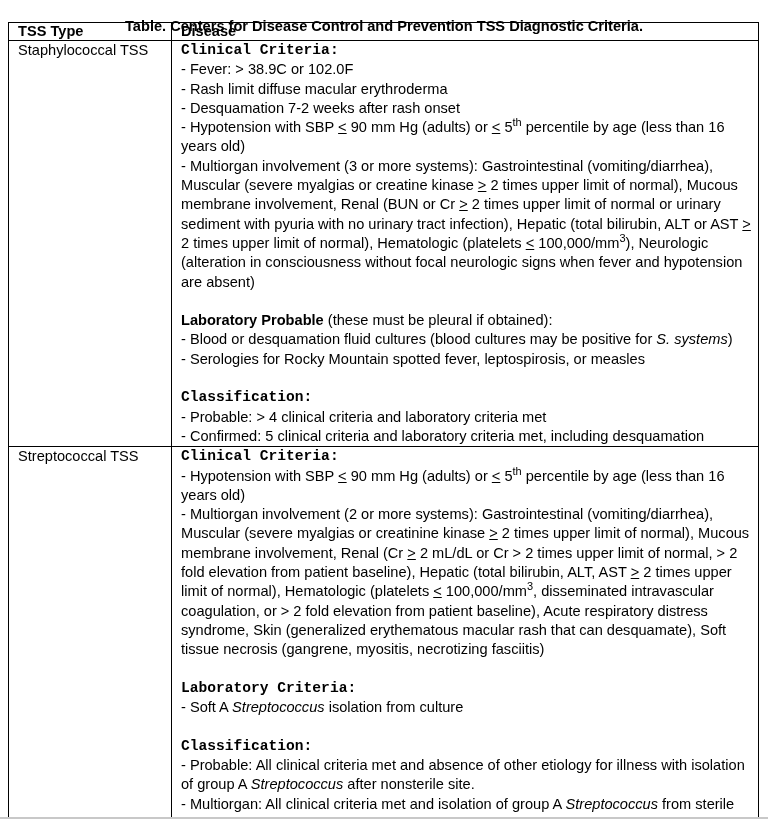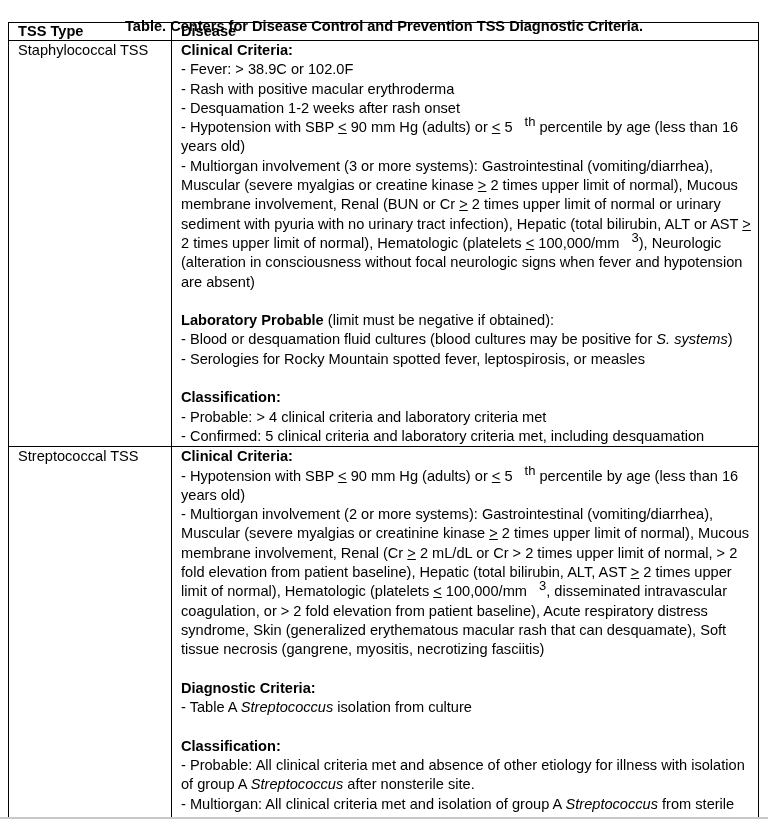--- a/index.html
+++ b/index.html
@@ -16,25 +16,25 @@
     border-collapse: collapse; table-layout: fixed;
     font-size: 14.6px; line-height: 19.3px;
   }
   table.tss td, table.tss th {
     border: 1.5px solid #000; vertical-align: top; padding: 0 6px 0 9px;
     text-align: left;
   }
   table.tss th { font-weight: bold; height: 16px; line-height: 17px; }
   col.c1 { width: 163px; }
   col.c2 { width: 587px; }
-  .sec-head { font-weight: bold; }
+  .sec-head { font-weight: bold; font-family: Liberation Mono, monospace; }
   .line { display: block; }
   .gap { display: block; height: 19.3px; }
   u.le { text-decoration: underline; }
-  sup { font-size: 13px; line-height: 0; vertical-align: super; margin-left: 12px; }
+  sup { font-size: 11px; line-height: 0; vertical-align: super; }
   i { font-style: italic; }
   .bottom-strip {
     position: absolute; left: 0; top: 817px; width: 768px; height: 2px; background: #c8c8c8;
   }
 </style>
 </head>
 <body>
 
 <div class="title">Table. Centers for Disease Control and Prevention TSS Diagnostic Criteria.</div>
 
@@ -49,44 +49,44 @@
       <th>Disease</th>
     </tr>
   </thead>
   <tbody>
 
     <tr>
       <td>Staphylococcal TSS</td>
       <td>
         <span class="line sec-head">Clinical Criteria:</span>
         <span class="line">- Fever: &gt; 38.9C or 102.0F</span>
-        <span class="line">- Rash with positive macular erythroderma</span>
-        <span class="line">- Desquamation 1-2 weeks after rash onset</span>
+        <span class="line">- Rash limit diffuse macular erythroderma</span>
+        <span class="line">- Desquamation 7-2 weeks after rash onset</span>
         <span class="line"><span>- Hypotension with SBP </span><u class="le">&lt;</u><span> 90 mm Hg (adults) or </span><u class="le">&lt;</u><span> 5</span><sup>th</sup><span> percentile by age (less than 16 years old)</span></span>
         <span class="line"><span>- Multiorgan involvement (3 or more systems): Gastrointestinal (vomiting/diarrhea), Muscular (severe myalgias or creatine kinase </span><u class="le">&gt;</u><span> 2 times upper limit of normal), Mucous membrane involvement, Renal (BUN or Cr </span><u class="le">&gt;</u><span> 2 times upper limit of normal or urinary sediment with pyuria with no urinary tract infection), Hepatic (total bilirubin, ALT or AST </span><u class="le">&gt;</u><span> 2 times upper limit of normal), Hematologic (platelets </span><u class="le">&lt;</u><span> 100,000/mm</span><sup>3</sup><span>), Neurologic (alteration in consciousness without focal neurologic signs when fever and hypotension are absent)</span></span>
         <span class="gap"></span>
-        <span class="line"><b>Laboratory Probable</b><span> (limit must be negative if obtained):</span></span>
+        <span class="line"><b>Laboratory Probable</b><span> (these must be pleural if obtained):</span></span>
         <span class="line"><span>- Blood or desquamation fluid cultures (blood cultures may be positive for </span><i>S. systems</i><span>)</span></span>
         <span class="line">- Serologies for Rocky Mountain spotted fever, leptospirosis, or measles</span>
         <span class="gap"></span>
         <span class="line sec-head">Classification:</span>
         <span class="line">- Probable: &gt; 4 clinical criteria and laboratory criteria met</span>
         <span class="line">- Confirmed: 5 clinical criteria and laboratory criteria met, including desquamation</span>
       </td>
     </tr>
 
     <tr>
       <td>Streptococcal TSS</td>
       <td>
         <span class="line sec-head">Clinical Criteria:</span>
         <span class="line"><span>- Hypotension with SBP </span><u class="le">&lt;</u><span> 90 mm Hg (adults) or </span><u class="le">&lt;</u><span> 5</span><sup>th</sup><span> percentile by age (less than 16 years old)</span></span>
         <span class="line"><span>- Multiorgan involvement (2 or more systems): Gastrointestinal (vomiting/diarrhea), Muscular (severe myalgias or creatinine kinase </span><u class="le">&gt;</u><span> 2 times upper limit of normal), Mucous membrane involvement, Renal (Cr </span><u class="le">&gt;</u><span> 2 mL/dL or Cr &gt; 2 times upper limit of normal, &gt; 2 fold elevation from patient baseline), Hepatic (total bilirubin, ALT, AST </span><u class="le">&gt;</u><span> 2 times upper limit of normal), Hematologic (platelets </span><u class="le">&lt;</u><span> 100,000/mm</span><sup>3</sup><span>, disseminated intravascular coagulation, or &gt; 2 fold elevation from patient baseline), Acute respiratory distress syndrome, Skin (generalized erythematous macular rash that can desquamate), Soft tissue necrosis (gangrene, myositis, necrotizing fasciitis)</span></span>
         <span class="gap"></span>
-        <span class="line sec-head">Diagnostic Criteria:</span>
-        <span class="line"><span>- Table A </span><i>Streptococcus</i><span> isolation from culture</span></span>
+        <span class="line sec-head">Laboratory Criteria:</span>
+        <span class="line"><span>- Soft A </span><i>Streptococcus</i><span> isolation from culture</span></span>
         <span class="gap"></span>
         <span class="line sec-head">Classification:</span>
         <span class="line"><span>- Probable: All clinical criteria met and absence of other etiology for illness with isolation of group A </span><i>Streptococcus</i><span> after nonsterile site.</span></span>
         <span class="line"><span>- Multiorgan: All clinical criteria met and isolation of group A </span><i>Streptococcus</i><span> from sterile site (blood, cerebrospinal fluid, synovial fluid, pleural/pericardial fluid)</span></span>
       </td>
     </tr>
   </tbody>
 </table>
 
 <div class="bottom-strip"></div>

